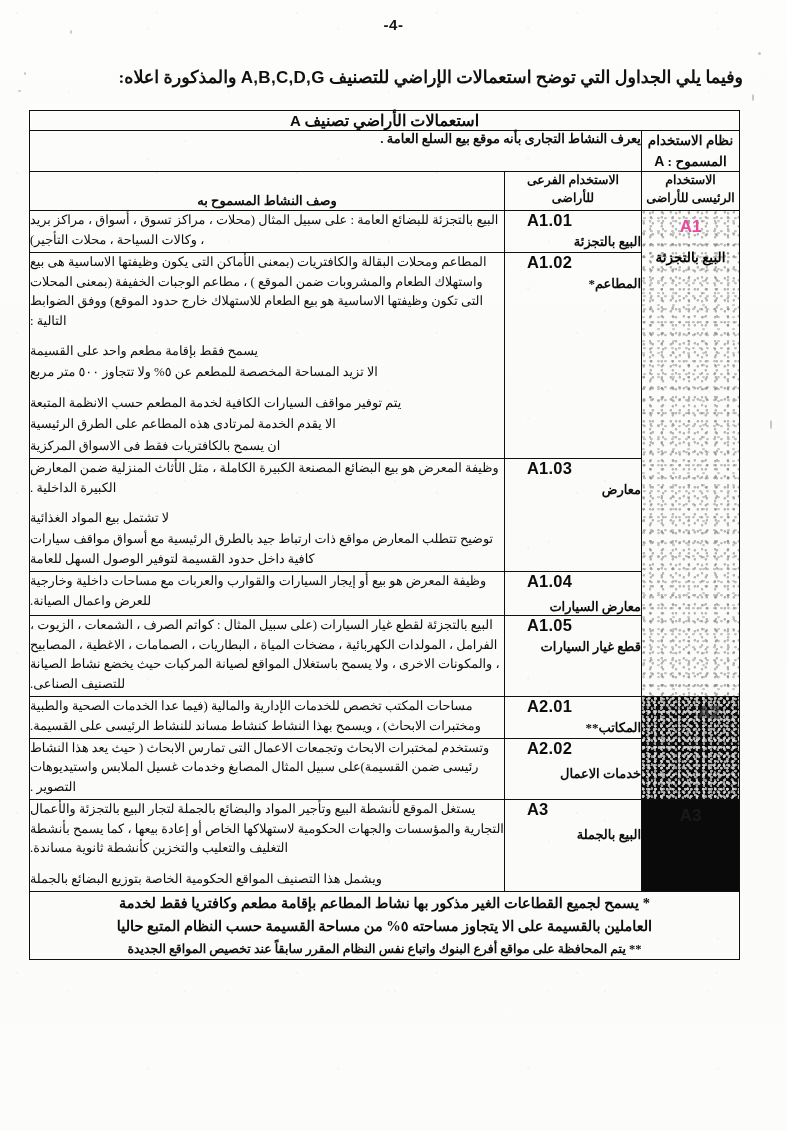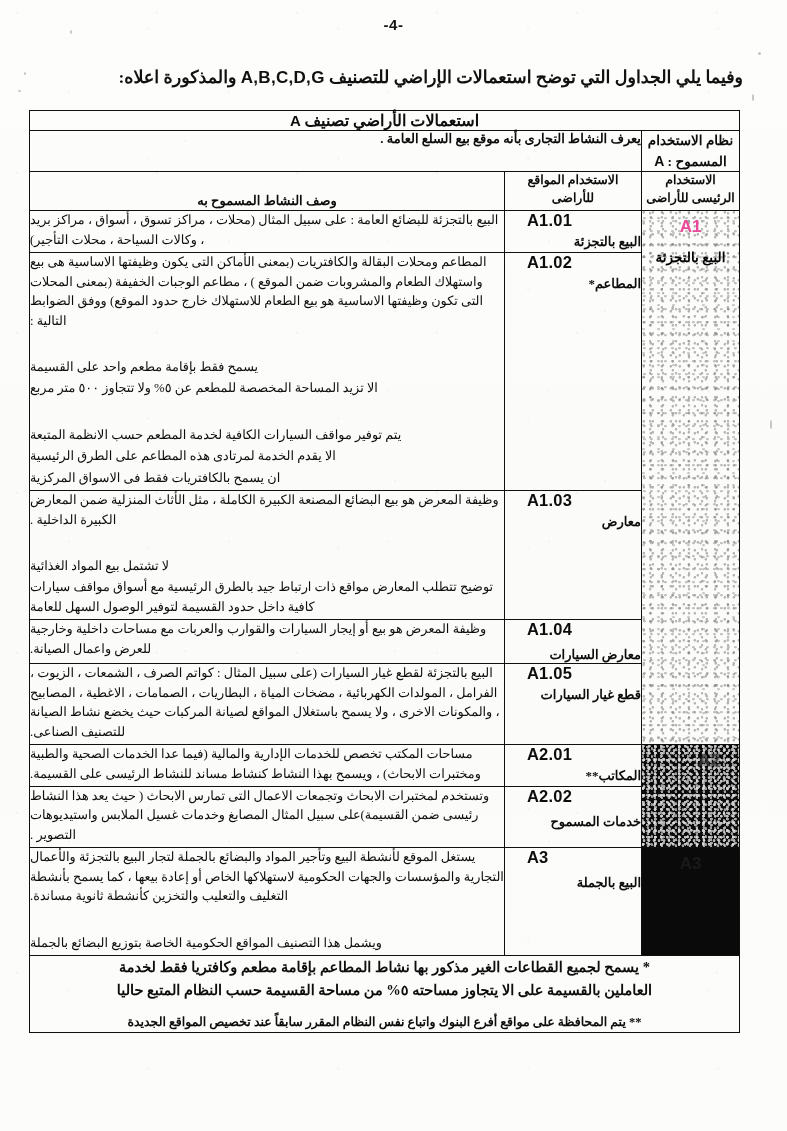--- a/index.html
+++ b/index.html
@@ -239,37 +239,36 @@
   
   .desc-cell {
     padding: 6px 11px 10px 9px;
     text-align: left;
     font-size: 12.8px;
     font-weight: 400;
     line-height: 1.52;
     letter-spacing: -0.25px;
   }
   .desc-cell p { margin: 0 0 2px 0; }
-  .desc-cell p.spaced { margin-top: 27px; }
+  .desc-cell p.spaced { margin-top: 11px; }
 
   
   .footnote-cell {
     padding: 8px 14px 10px 14px;
     text-align: center;
   }
   .footnote-cell .fn-line {
     font-size: 14.5px;
     font-weight: 700;
     line-height: 1.62;
     letter-spacing: -0.2px;
     font-family: Liberation Serif, serif;
   }
   .footnote-cell .fn-line.small {
     font-size: 12.5px;
-    margin-top: 9px;
     font-weight: 600;
   }
 
   
   .speck {
     position: absolute;
     background: rgba(0,0,0,0.22);
     border-radius: 50%;
     z-index: 5;
     pointer-events: none;
@@ -314,21 +313,21 @@
         </div>
       </td>
       <td class="sys-def" colspan="2">يعرف النشاط التجارى بأنه موقع بيع السلع العامة .</td>
     </tr>
 
     <tr>
       <td class="hdr-cell">
         <div>الاستخدام</div>
         <div>الرئيسى للأراضى</div>
       </td>
-      <td class="hdr-cell">الاستخدام المواقع للأراضى</td>
+      <td class="hdr-cell">الاستخدام الفرعى للأراضى</td>
       <td class="hdr-cell desc">وصف النشاط المسموح به</td>
     </tr>
 
     </tbody>
       <tbody id="table-body">
         <tr>
           <td class="main-cell " rowspan="5">
             <span class="noise light"></span>
             <span class="main-code">A1</span>
             <span class="main-name">البيع بالتجزئة</span>
@@ -393,21 +392,21 @@
             <span class="sub-code">A2.01</span>
             <span class="sub-name">المكاتب**</span>
           </td>
           <td class="desc-cell">
             <p>مساحات المكتب تخصص للخدمات الإدارية والمالية (فيما عدا الخدمات الصحية والطبية ومختبرات الابحاث) ، ويسمح بهذا النشاط كنشاط مساند للنشاط الرئيسى على القسيمة.</p>
           </td>
         </tr>
         <tr>
           <td class="sub-cell gap">
             <span class="sub-code">A2.02</span>
-            <span class="sub-name">خدمات المسموح</span>
+            <span class="sub-name">خدمات الاعمال</span>
           </td>
           <td class="desc-cell">
             <p>وتستخدم لمختبرات الابحاث وتجمعات الاعمال التى تمارس الابحاث ( حيث يعد هذا النشاط رئيسى ضمن القسيمة)على سبيل المثال المصابغ وخدمات غسيل الملابس واستيديوهات التصوير .</p>
           </td>
         </tr>
         <tr>
           <td class="main-cell black" rowspan="1">
             <span class="noise solid"></span>
             <span class="main-code">A3</span>
           </td>

